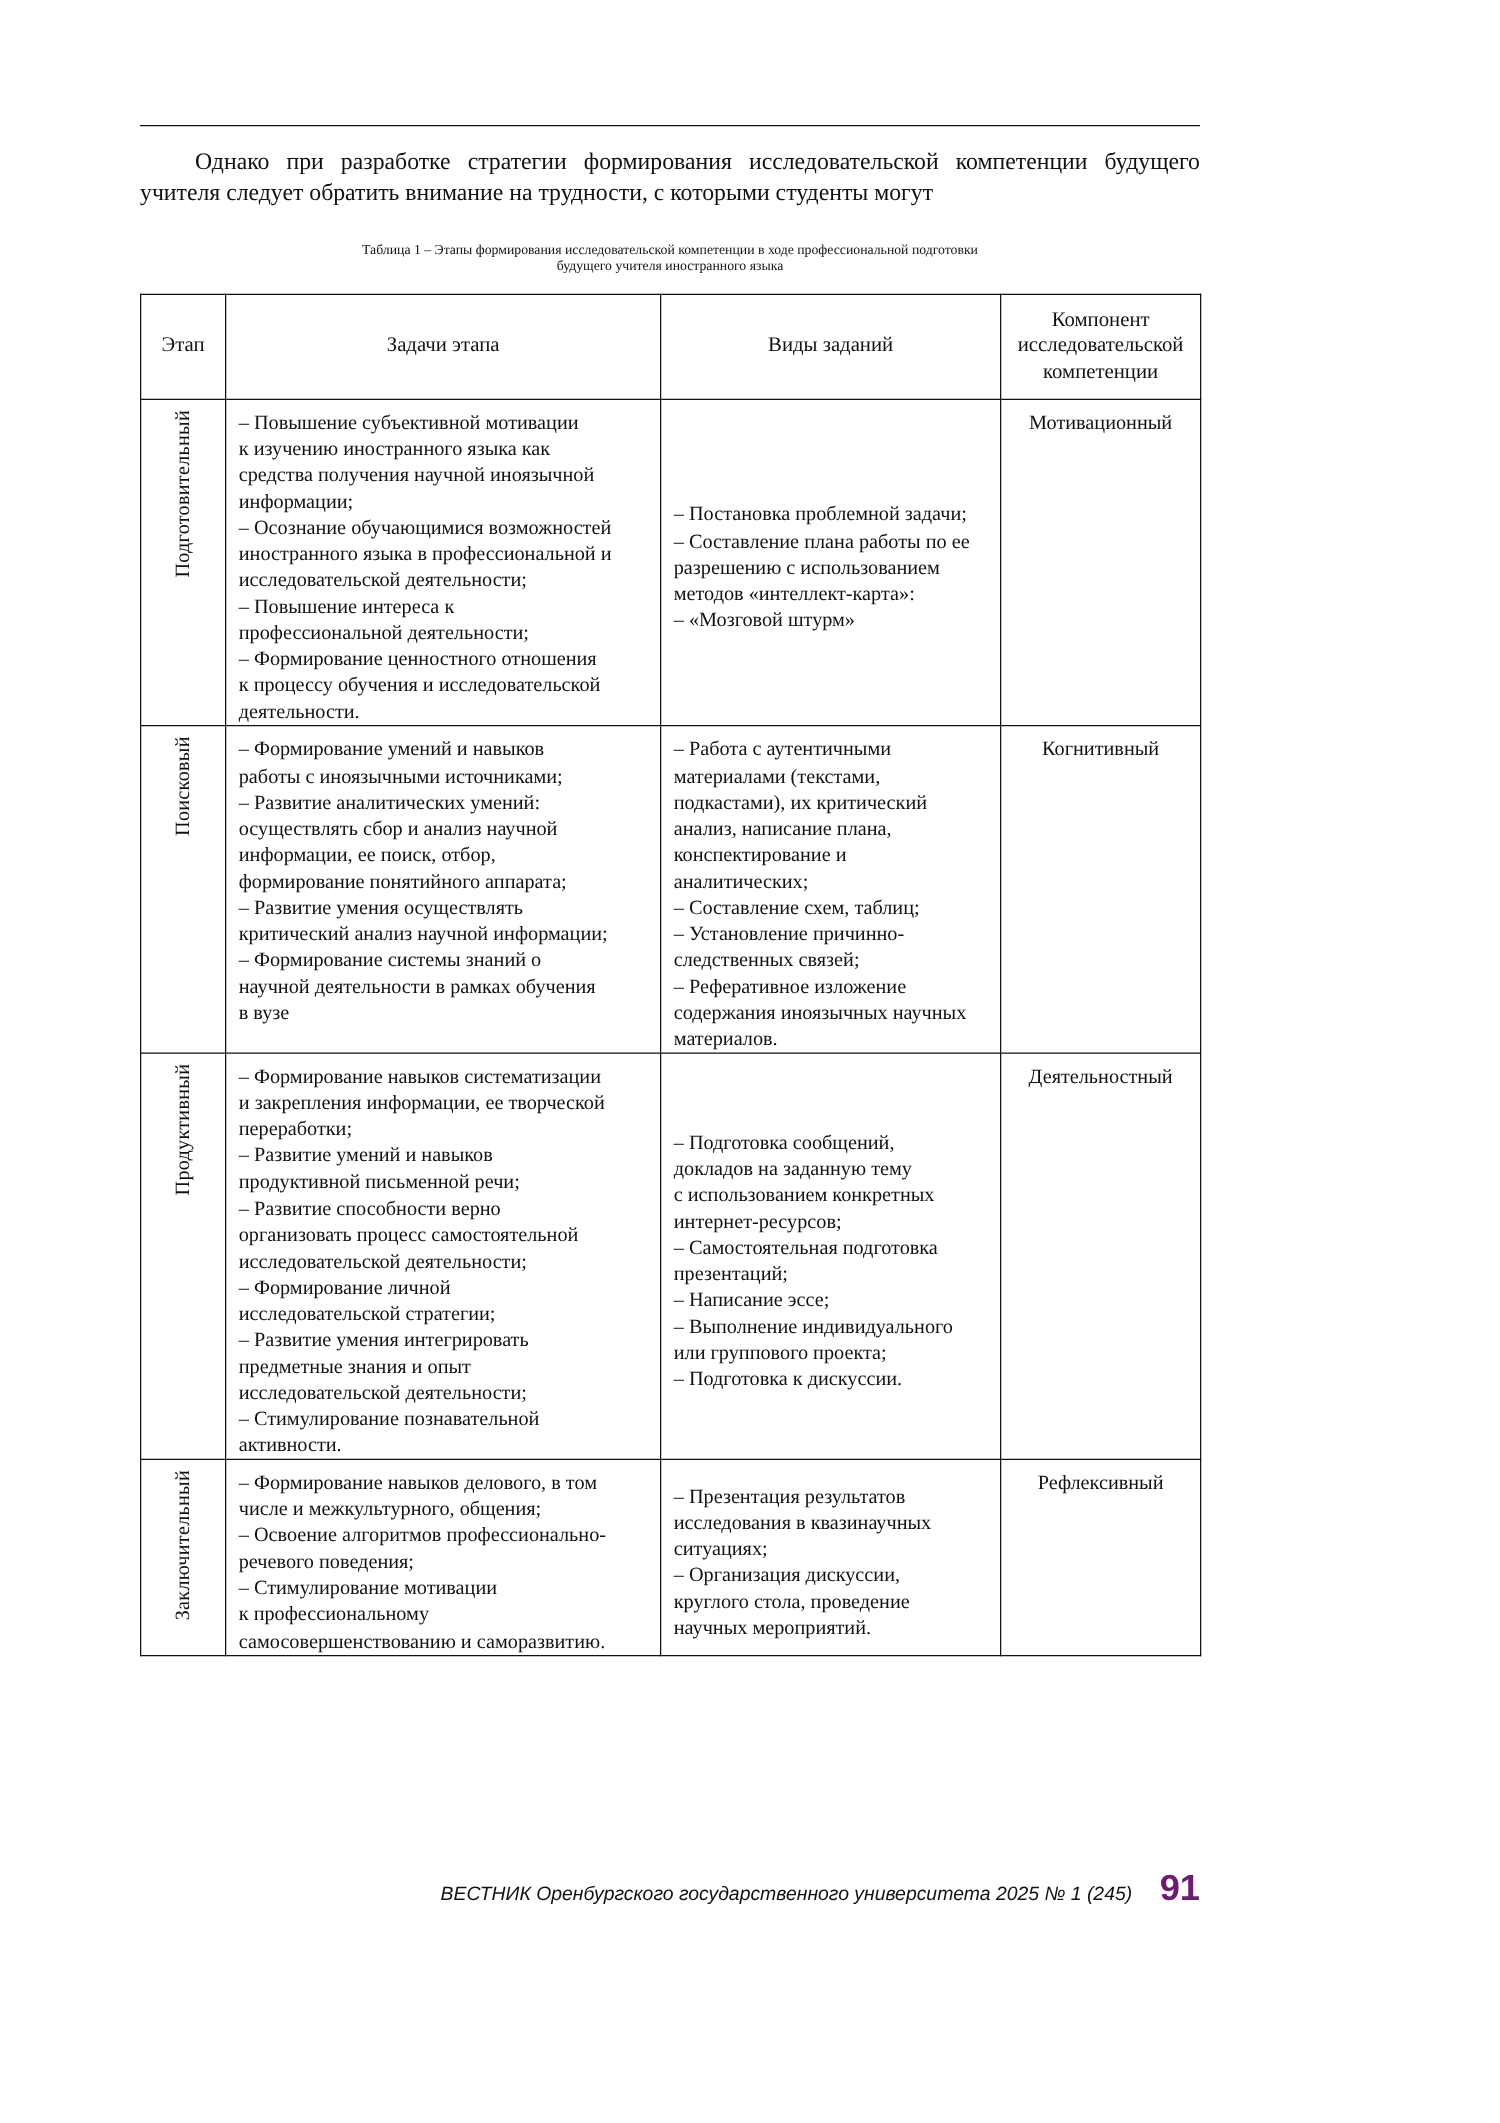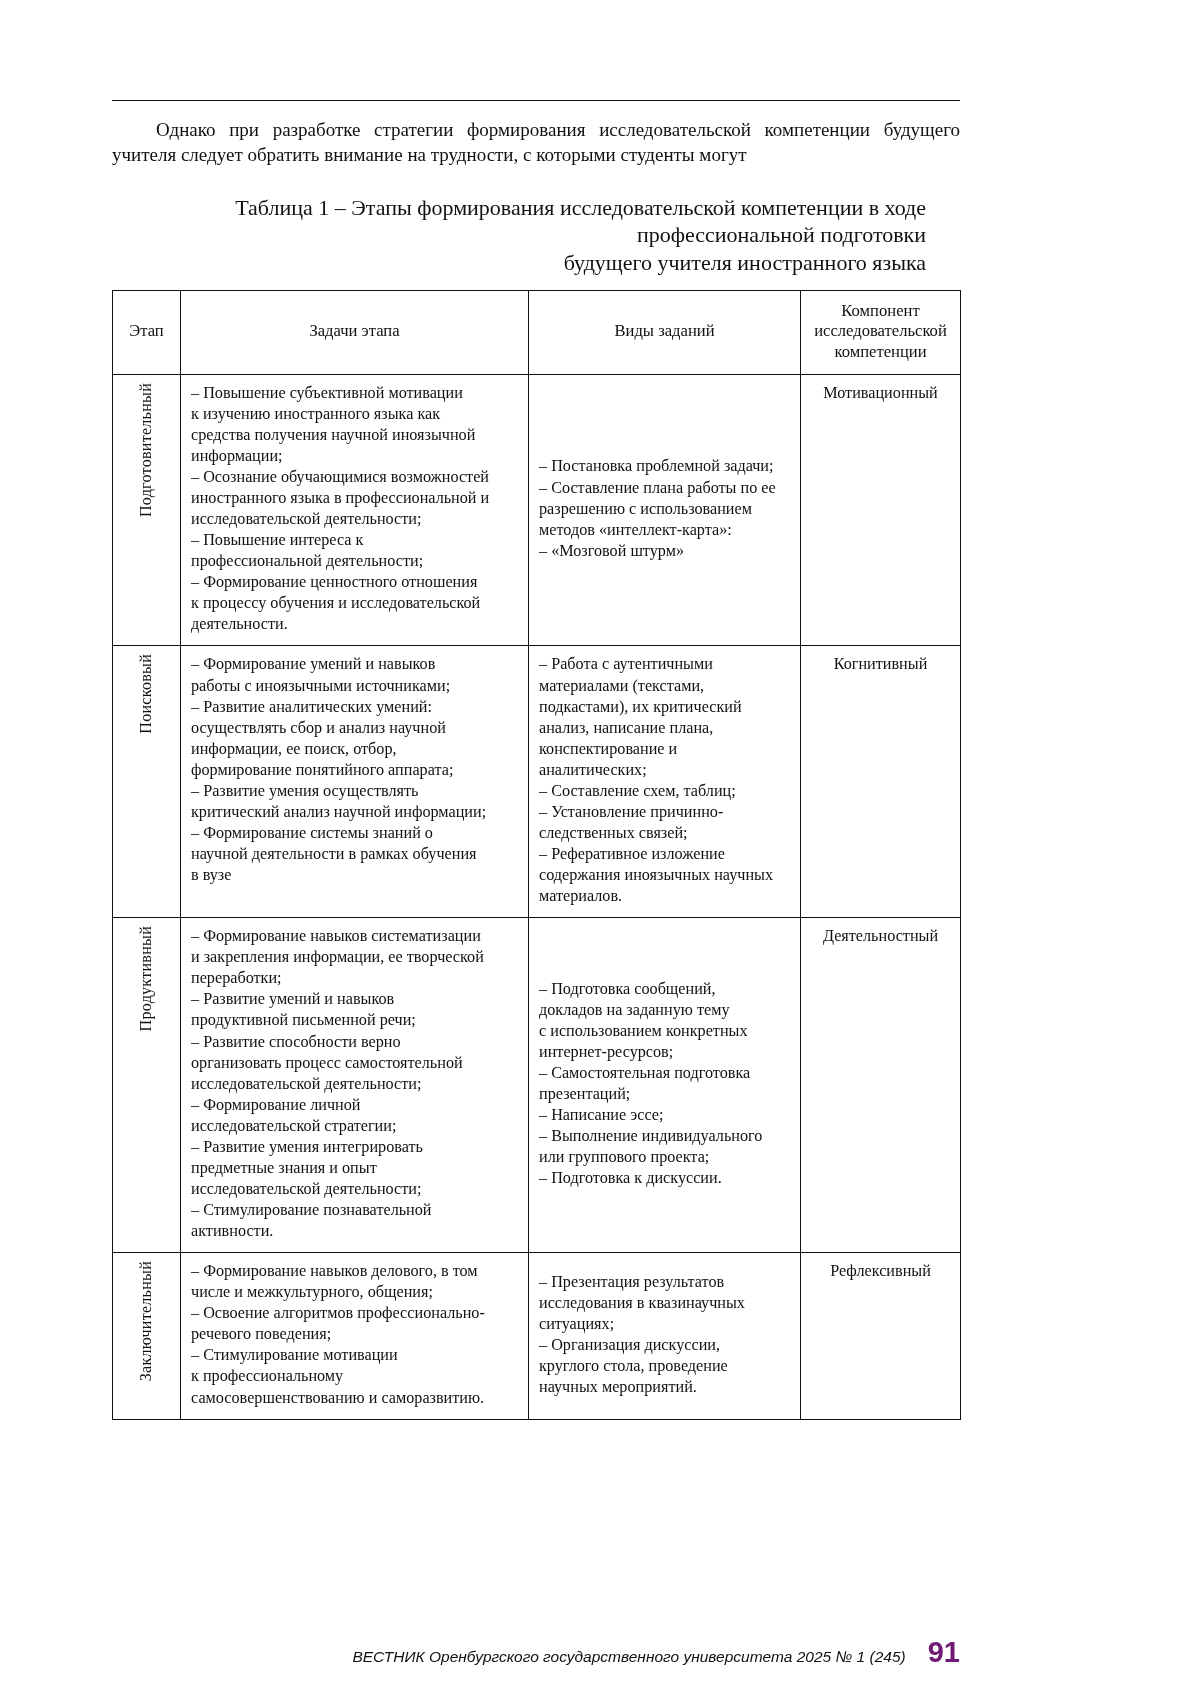--- a/index.html
+++ b/index.html
@@ -57,39 +57,39 @@
     line-height: 1.33;
     text-align: justify;
     text-justify: inter-word;
     hyphens: manual;
   }
   .col p { margin: 0; }
   .col .indent { text-indent: 44px; }
 
   
   .table-caption {
-    text-align: right;
-    font-size: 22px;
+    text-align: center;
+    font-size: 11px;
     line-height: 1.25;
     margin: 18px auto 14px auto;
     width: 92%;
   }
 
   
   table.etab {
     border-collapse: collapse;
     width: 100%;
     table-layout: fixed;
     font-size: 16.2px;
     line-height: 1.30;
   }
   table.etab td, table.etab th {
     border: 1.3px solid #111;
     vertical-align: top;
-    padding: 8px 10px 10px 10px;
+    padding: 8px 10px 0 10px;
   }
   table.etab thead th {
     text-align: center;
     vertical-align: middle;
     font-weight: normal;
     font-size: 16.6px;
     padding: 10px 8px 12px 8px;
     line-height: 1.22;
   }
   .c-stage   { width: 68px; }
@@ -115,21 +115,21 @@
     vertical-align: middle;
   }
   .cell-lines > div {
     text-indent: 0;
   }
 
   
   .footer {
     position: absolute;
     left: 112px;
-    top: 1638px;
+    top: 1497px;
     width: 848px;
     display: flex;
     align-items: baseline;
     justify-content: flex-end;
     gap: 22px;
   }
   .footer-text {
     font-family: "Liberation Sans", sans-serif;
     font-style: italic;
     font-size: 15.5px;

